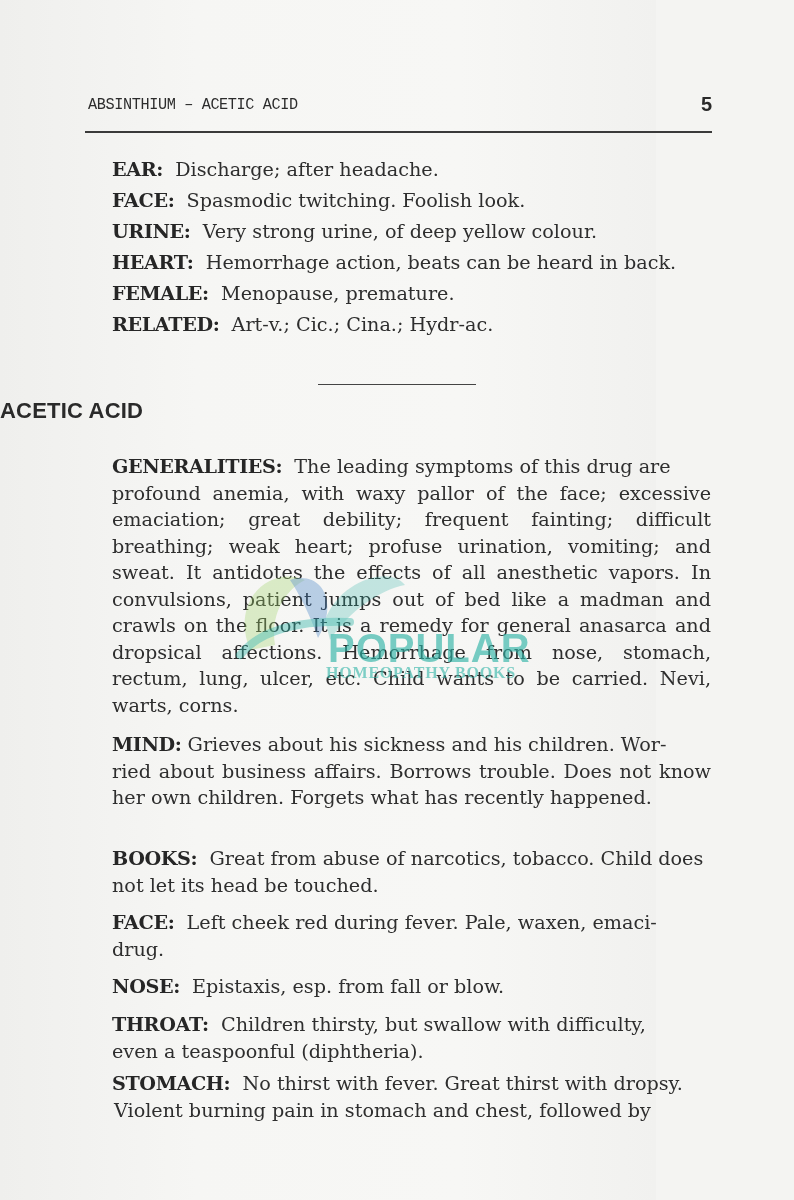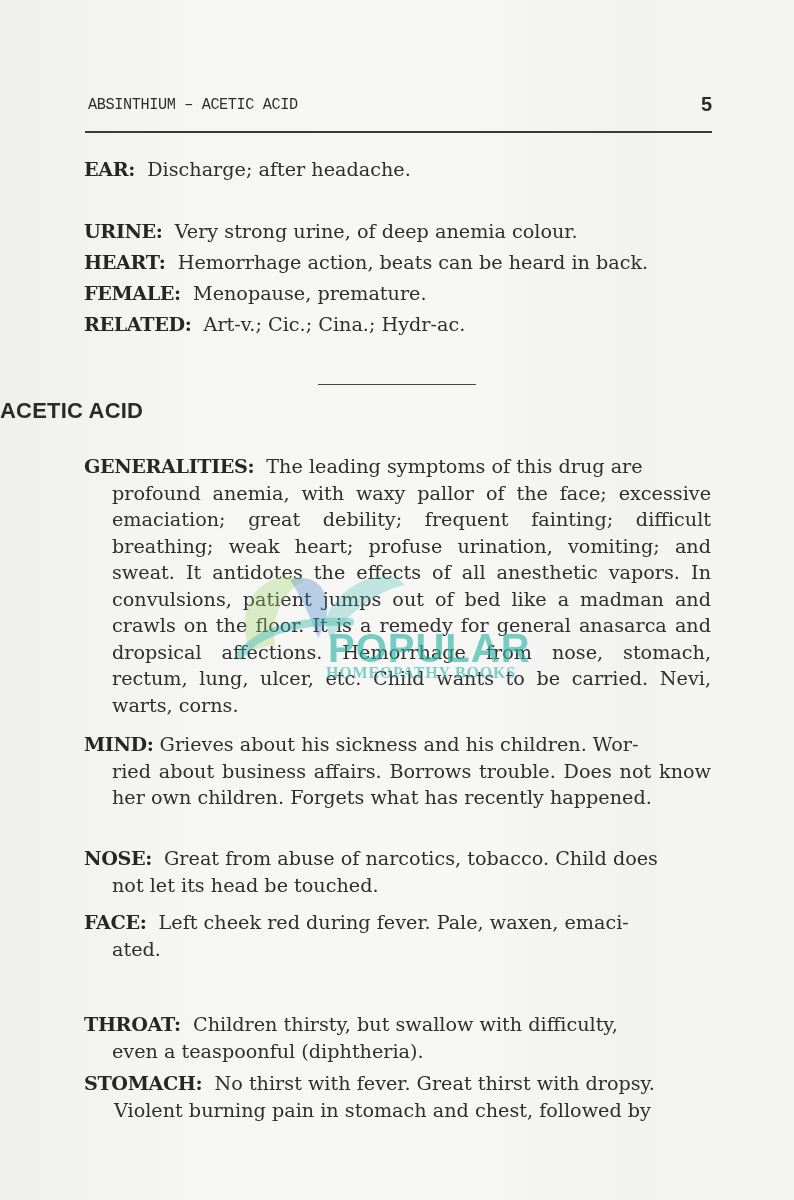--- a/index.html
+++ b/index.html
@@ -66,20 +66,21 @@
       font-size: 19.2px;
       line-height: 26.5px;
       color: #2e2e2e;
       text-align: justify;
       text-align-last: left;
     }
     .entry .label {
       font-weight: bold;
       color: #262626;
       letter-spacing: -0.4px;
+      margin-left: 28px;
     }
     .entry .cont {
       padding-left: 28px;
       display: block;
     }
     .entry-single {
       white-space: nowrap;
       text-align: left;
     }
 
@@ -145,23 +146,27 @@
   <div class="running-header">
     <span class="running-title">ABSINTHIUM – ACETIC ACID</span>
     <span class="page-number">5</span>
   </div>
   <div class="header-rule"></div>
 
   <div class="entry entry-single" style="top:157px">
     <span class="label">EAR:</span>&nbsp;
     <span>Discharge; after headache.</span>
   </div>
+  <div class="entry entry-single" style="top:188px">
+    <span class="label">FACE:</span>&nbsp;
+    <span>Spasmodic twitching. Foolish look.</span>
+  </div>
   <div class="entry entry-single" style="top:219px">
     <span class="label">URINE:</span>&nbsp;
-    <span>Very strong urine, of deep anemia colour.</span>
+    <span>Very strong urine, of deep yellow colour.</span>
   </div>
   <div class="entry entry-single" style="top:250px">
     <span class="label">HEART:</span>&nbsp;
     <span>Hemorrhage action, beats can be heard in back.</span>
   </div>
   <div class="entry entry-single" style="top:281px">
     <span class="label">FEMALE:</span>&nbsp;
     <span>Menopause, premature.</span>
   </div>
   <div class="entry entry-single" style="top:312px">
@@ -178,31 +183,35 @@
     <span class="cont">profound anemia, with waxy pallor of the face; excessive emaciation; great debility; frequent fainting; difficult breathing; weak heart; profuse urination, vomiting; and sweat. It antidotes the effects of all anesthetic vapors. In convulsions, patient jumps out of bed like a madman and crawls on the floor. It is a remedy for general anasarca and dropsical affections. Hemorrhage from nose, stomach, rectum, lung, ulcer, etc. Child wants to be carried. Nevi, warts, corns.</span>
   </div>
 
   <div class="entry" style="top:732px">
     <div><span class="label">MIND:</span>
       <span>Grieves about his sickness and his children. Wor-</span></div>
     <span class="cont">ried about business affairs. Borrows trouble. Does not know her own children. Forgets what has recently happened.</span>
   </div>
 
   <div class="entry" style="top:846px">
-    <div><span class="label">NOSE:</span>&nbsp;
+    <div><span class="label">BOOKS:</span>&nbsp;
       <span>Great from abuse of narcotics, tobacco. Child does</span></div>
     <span class="cont">not let its head be touched.</span>
   </div>
 
   <div class="entry" style="top:910px">
     <div><span class="label">FACE:</span>&nbsp;
       <span>Left cheek red during fever. Pale, waxen, emaci-</span></div>
-    <span class="cont">ated.</span>
-  </div>
-
+    <span class="cont">drug.</span>
+  </div>
+
+  <div class="entry entry-single" style="top:974px">
+    <span class="label">NOSE:</span>&nbsp;
+    <span>Epistaxis, esp. from fall or blow.</span>
+  </div>
 
   <div class="entry" style="top:1012px">
     <div><span class="label">THROAT:</span>&nbsp;
       <span>Children thirsty, but swallow with difficulty,</span></div>
     <span class="cont">even a teaspoonful (diphtheria).</span>
   </div>
 
   <div class="entry" style="top:1071px">
     <div><span class="label">STOMACH:</span>&nbsp;
       <span>No thirst with fever. Great thirst with dropsy.</span></div>

